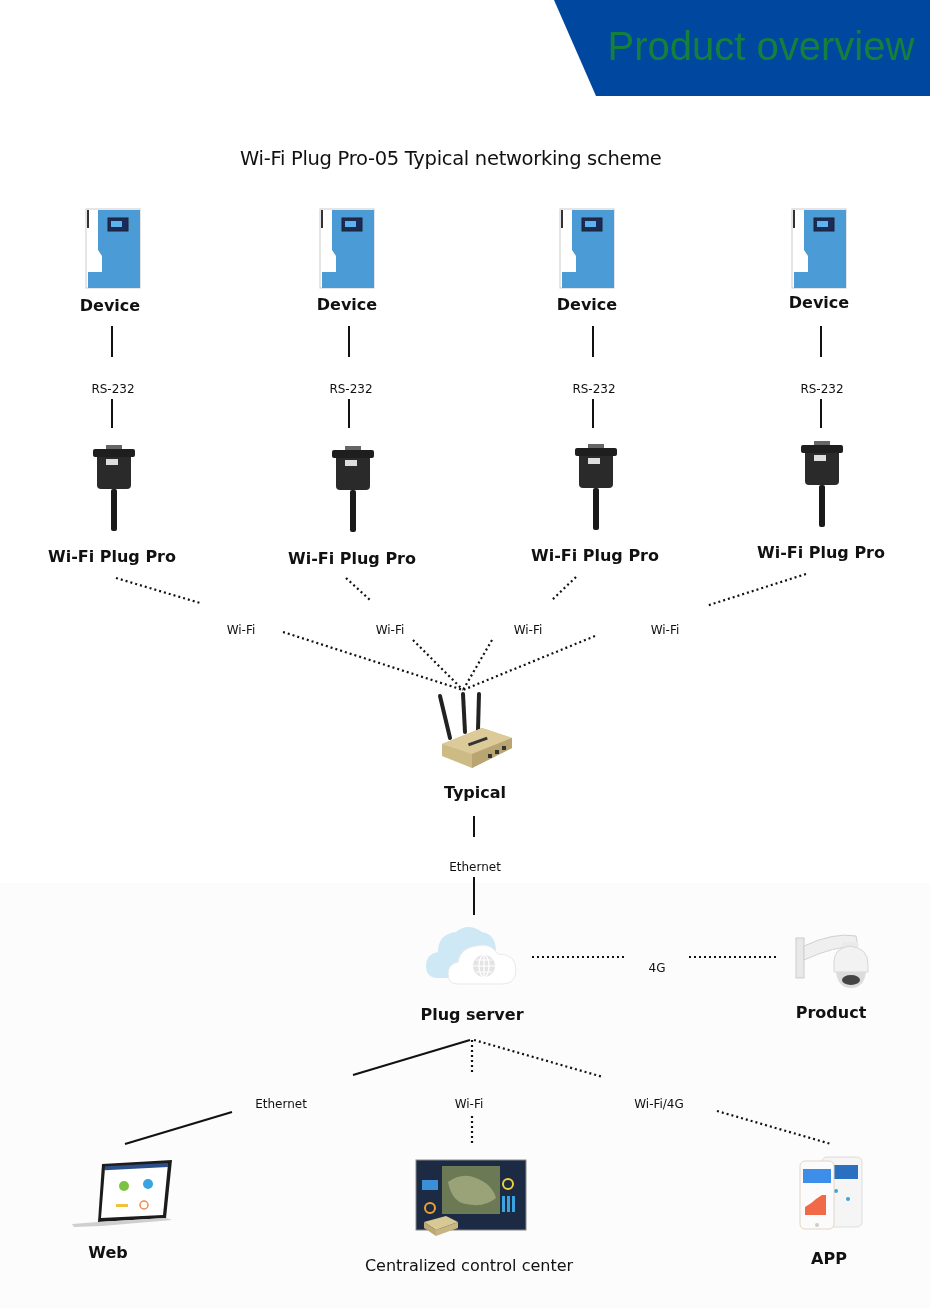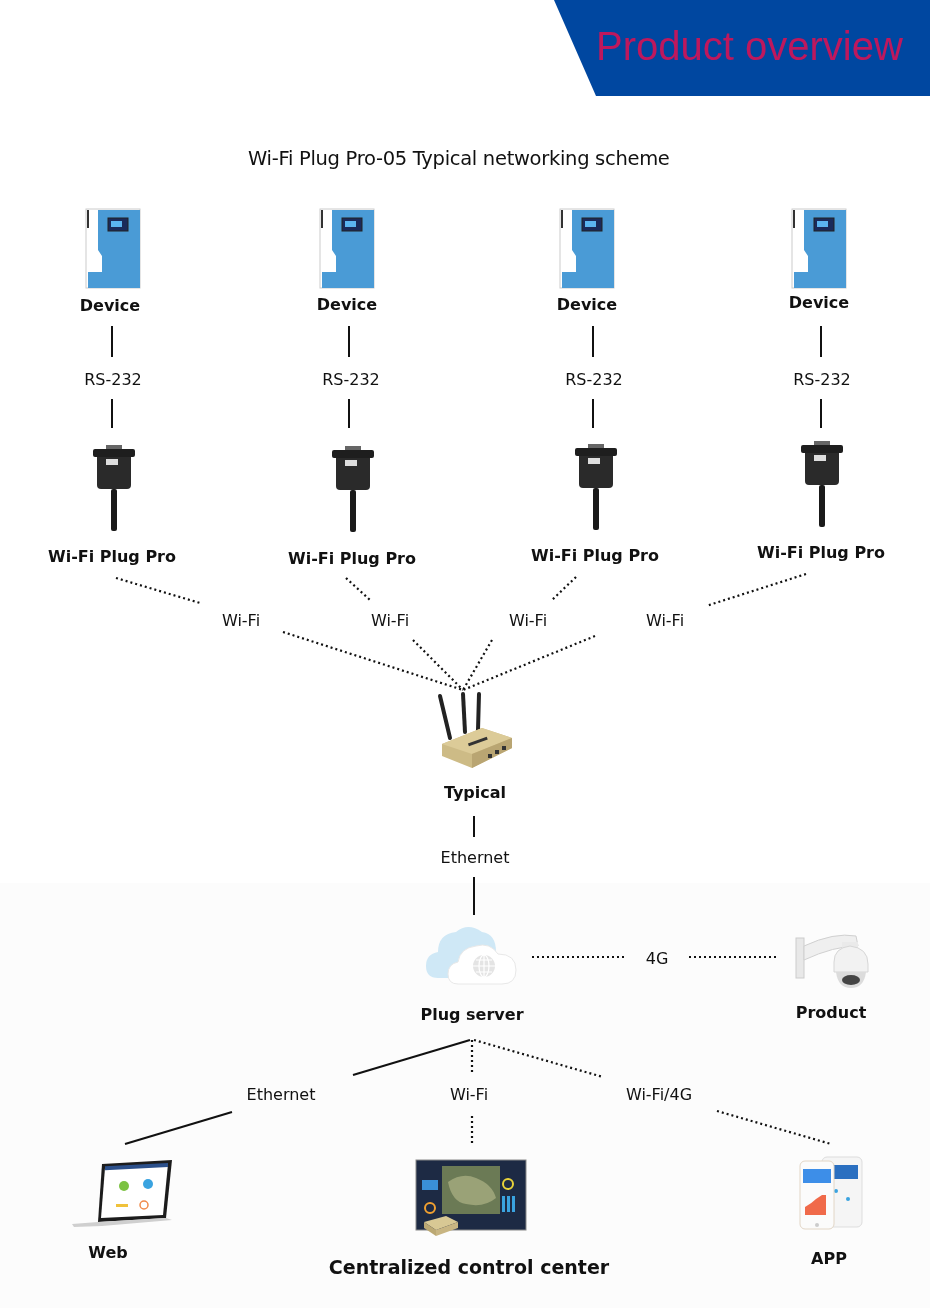--- a/index.html
+++ b/index.html
@@ -1,25 +1,25 @@
 <!DOCTYPE html>
 <html><head>
 <meta charset="utf-8">
 <style>
   html, body { margin:0; padding:0; }
   body { width:930px; height:1308px; position:relative; overflow:hidden; background:#ffffff; font-family:"DejaVu Sans", sans-serif; color:#111; }
   .lower-bg { position:absolute; left:0; top:883px; width:930px; height:425px; background:#fcfcfc; }
   .banner { position:absolute; left:554px; top:0; width:376px; height:96px; }
   .banner svg { position:absolute; left:0; top:0; }
-  .banner-title { position:absolute; left:42px; top:24px; width:330px; text-align:left; color:#be185d; font-family:"Liberation Sans", sans-serif; font-size:40px; font-weight:normal; white-space:nowrap; }
-  .subtitle { position:absolute; left:248px; top:147px; font-size:19.5px; font-family:"DejaVu Sans", sans-serif; color:#111; white-space:nowrap; letter-spacing:-0.3px; }
+  .banner-title { position:absolute; left:42px; top:24px; width:330px; text-align:center; color:#15803d; font-family:"Liberation Sans", sans-serif; font-size:40px; font-weight:normal; white-space:nowrap; }
+  .subtitle { position:absolute; left:240px; top:147px; font-size:19.5px; font-family:"DejaVu Sans", sans-serif; color:#111; white-space:nowrap; letter-spacing:-0.3px; }
   .lbl { position:absolute; transform:translateX(-50%); white-space:nowrap; font-family:"DejaVu Sans", sans-serif;text-align:center; }
   .bold { font-weight:bold; font-size:16px; }
-  .norm { font-size:16px; }
-  .big { font-weight:bold; font-size:19px; }
+  .norm { font-size:12px;margin-top:12px; }
+  .big { font-weight:normal; font-size:16px; }
   #lines { position:absolute; left:0; top:0; }
   .node { position:absolute; }
 </style>
 </head>
 <body>
 
 <div class="lower-bg"></div>
 
 <div class="banner">
   <svg width="376" height="96">

